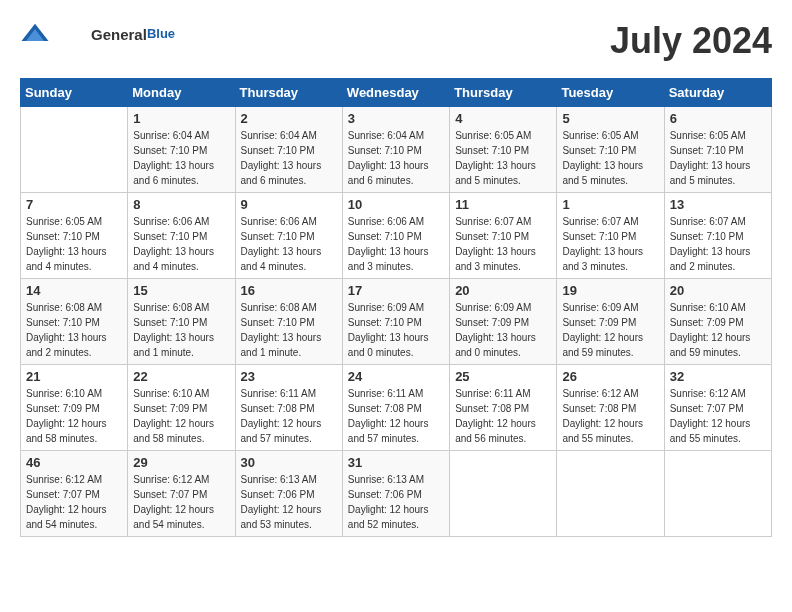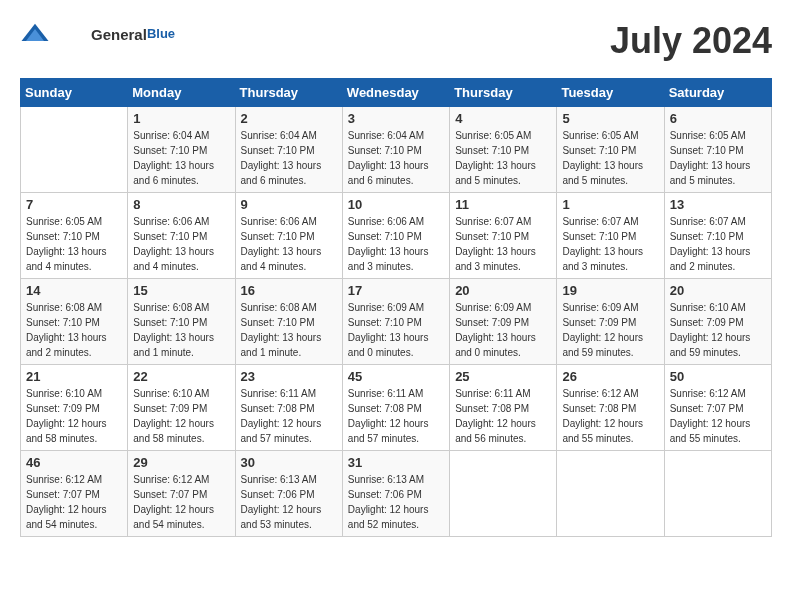--- a/index.html
+++ b/index.html
@@ -222,33 +222,33 @@
         </td>
         <td>
           <span class="day-number">22</span>
           <div class="day-info">Sunrise: 6:10 AM<br>Sunset: 7:09 PM<br>Daylight: 12 hours and 58 minutes.</div>
         </td>
         <td>
           <span class="day-number">23</span>
           <div class="day-info">Sunrise: 6:11 AM<br>Sunset: 7:08 PM<br>Daylight: 12 hours and 57 minutes.</div>
         </td>
         <td>
-          <span class="day-number">45</span>
+          <span class="day-number">24</span>
           <div class="day-info">Sunrise: 6:11 AM<br>Sunset: 7:08 PM<br>Daylight: 12 hours and 57 minutes.</div>
         </td>
         <td>
           <span class="day-number">25</span>
           <div class="day-info">Sunrise: 6:11 AM<br>Sunset: 7:08 PM<br>Daylight: 12 hours and 56 minutes.</div>
         </td>
         <td>
           <span class="day-number">26</span>
           <div class="day-info">Sunrise: 6:12 AM<br>Sunset: 7:08 PM<br>Daylight: 12 hours and 55 minutes.</div>
         </td>
         <td>
-          <span class="day-number">50</span>
+          <span class="day-number">32</span>
           <div class="day-info">Sunrise: 6:12 AM<br>Sunset: 7:07 PM<br>Daylight: 12 hours and 55 minutes.</div>
         </td>
       </tr>
       <tr>
         <td>
           <span class="day-number">46</span>
           <div class="day-info">Sunrise: 6:12 AM<br>Sunset: 7:07 PM<br>Daylight: 12 hours and 54 minutes.</div>
         </td>
         <td>
           <span class="day-number">29</span>

